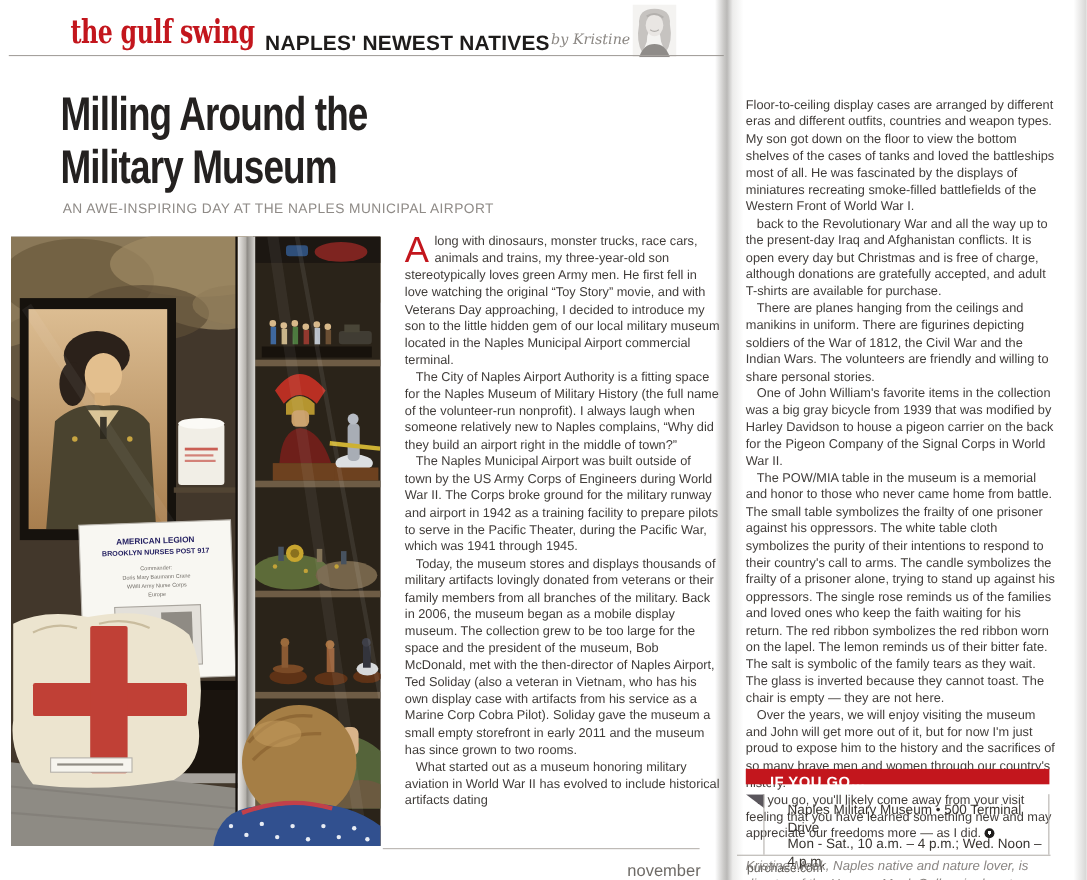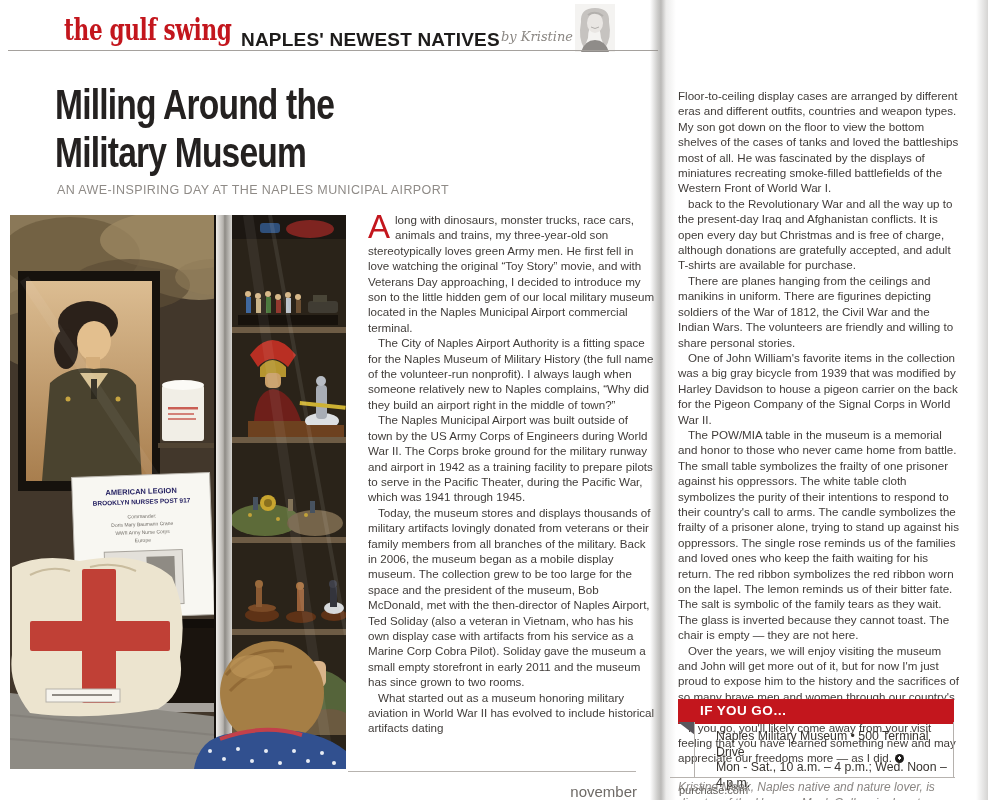--- a/index.html
+++ b/index.html
@@ -33,21 +33,21 @@
 
   
   .col-rule{left:348px;top:771px;width:288px;height:1px;background:#b7b3af;}
   .folio-left{left:53px;top:799px;font-size:11.5px;color:#605d59;letter-spacing:.3px;}
   .folio-left .sep{margin:0 6px;color:#8a8783;}
   .issue{left:540px;top:783px;width:97px;text-align:right;font-size:15px;color:#6e6a66;}
   .r-rule{left:670px;top:777px;width:285px;height:1px;background:#b7b3af;}
   .site{left:679px;top:784px;font-size:11px;color:#605d59;}
 
   
-  .iyg-ribbon{left:678px;top:699px;width:276px;height:25px;background:#c3161d;box-sizing:border-box;
+  .iyg-ribbon{left:678px;top:699px;width:276px;height:14px;background:#c3161d;box-sizing:border-box;
               color:#ffffff;font-weight:700;font-size:13.5px;letter-spacing:.4px;line-height:23px;padding-left:22px;}
   .iyg-fold{left:678px;top:722px;width:17px;height:13px;background:#5a565c;
             clip-path:polygon(0 0,100% 0,100% 100%);}
   .iyg-box{left:694px;top:722px;width:260px;height:55px;box-sizing:border-box;
            border-left:1px solid #b5b1ad;border-right:1px solid #b5b1ad;
            padding:7px 0 0 21px;font-size:12.3px;line-height:15.6px;color:#37332f;}
 
   
   .gutter{left:650px;top:0;width:26px;height:800px;
           background:linear-gradient(90deg,rgba(140,138,134,0),rgba(140,138,134,.45) 30%,rgba(118,116,112,.5) 42%,rgba(170,168,164,.22) 62%,rgba(255,255,255,0));}

